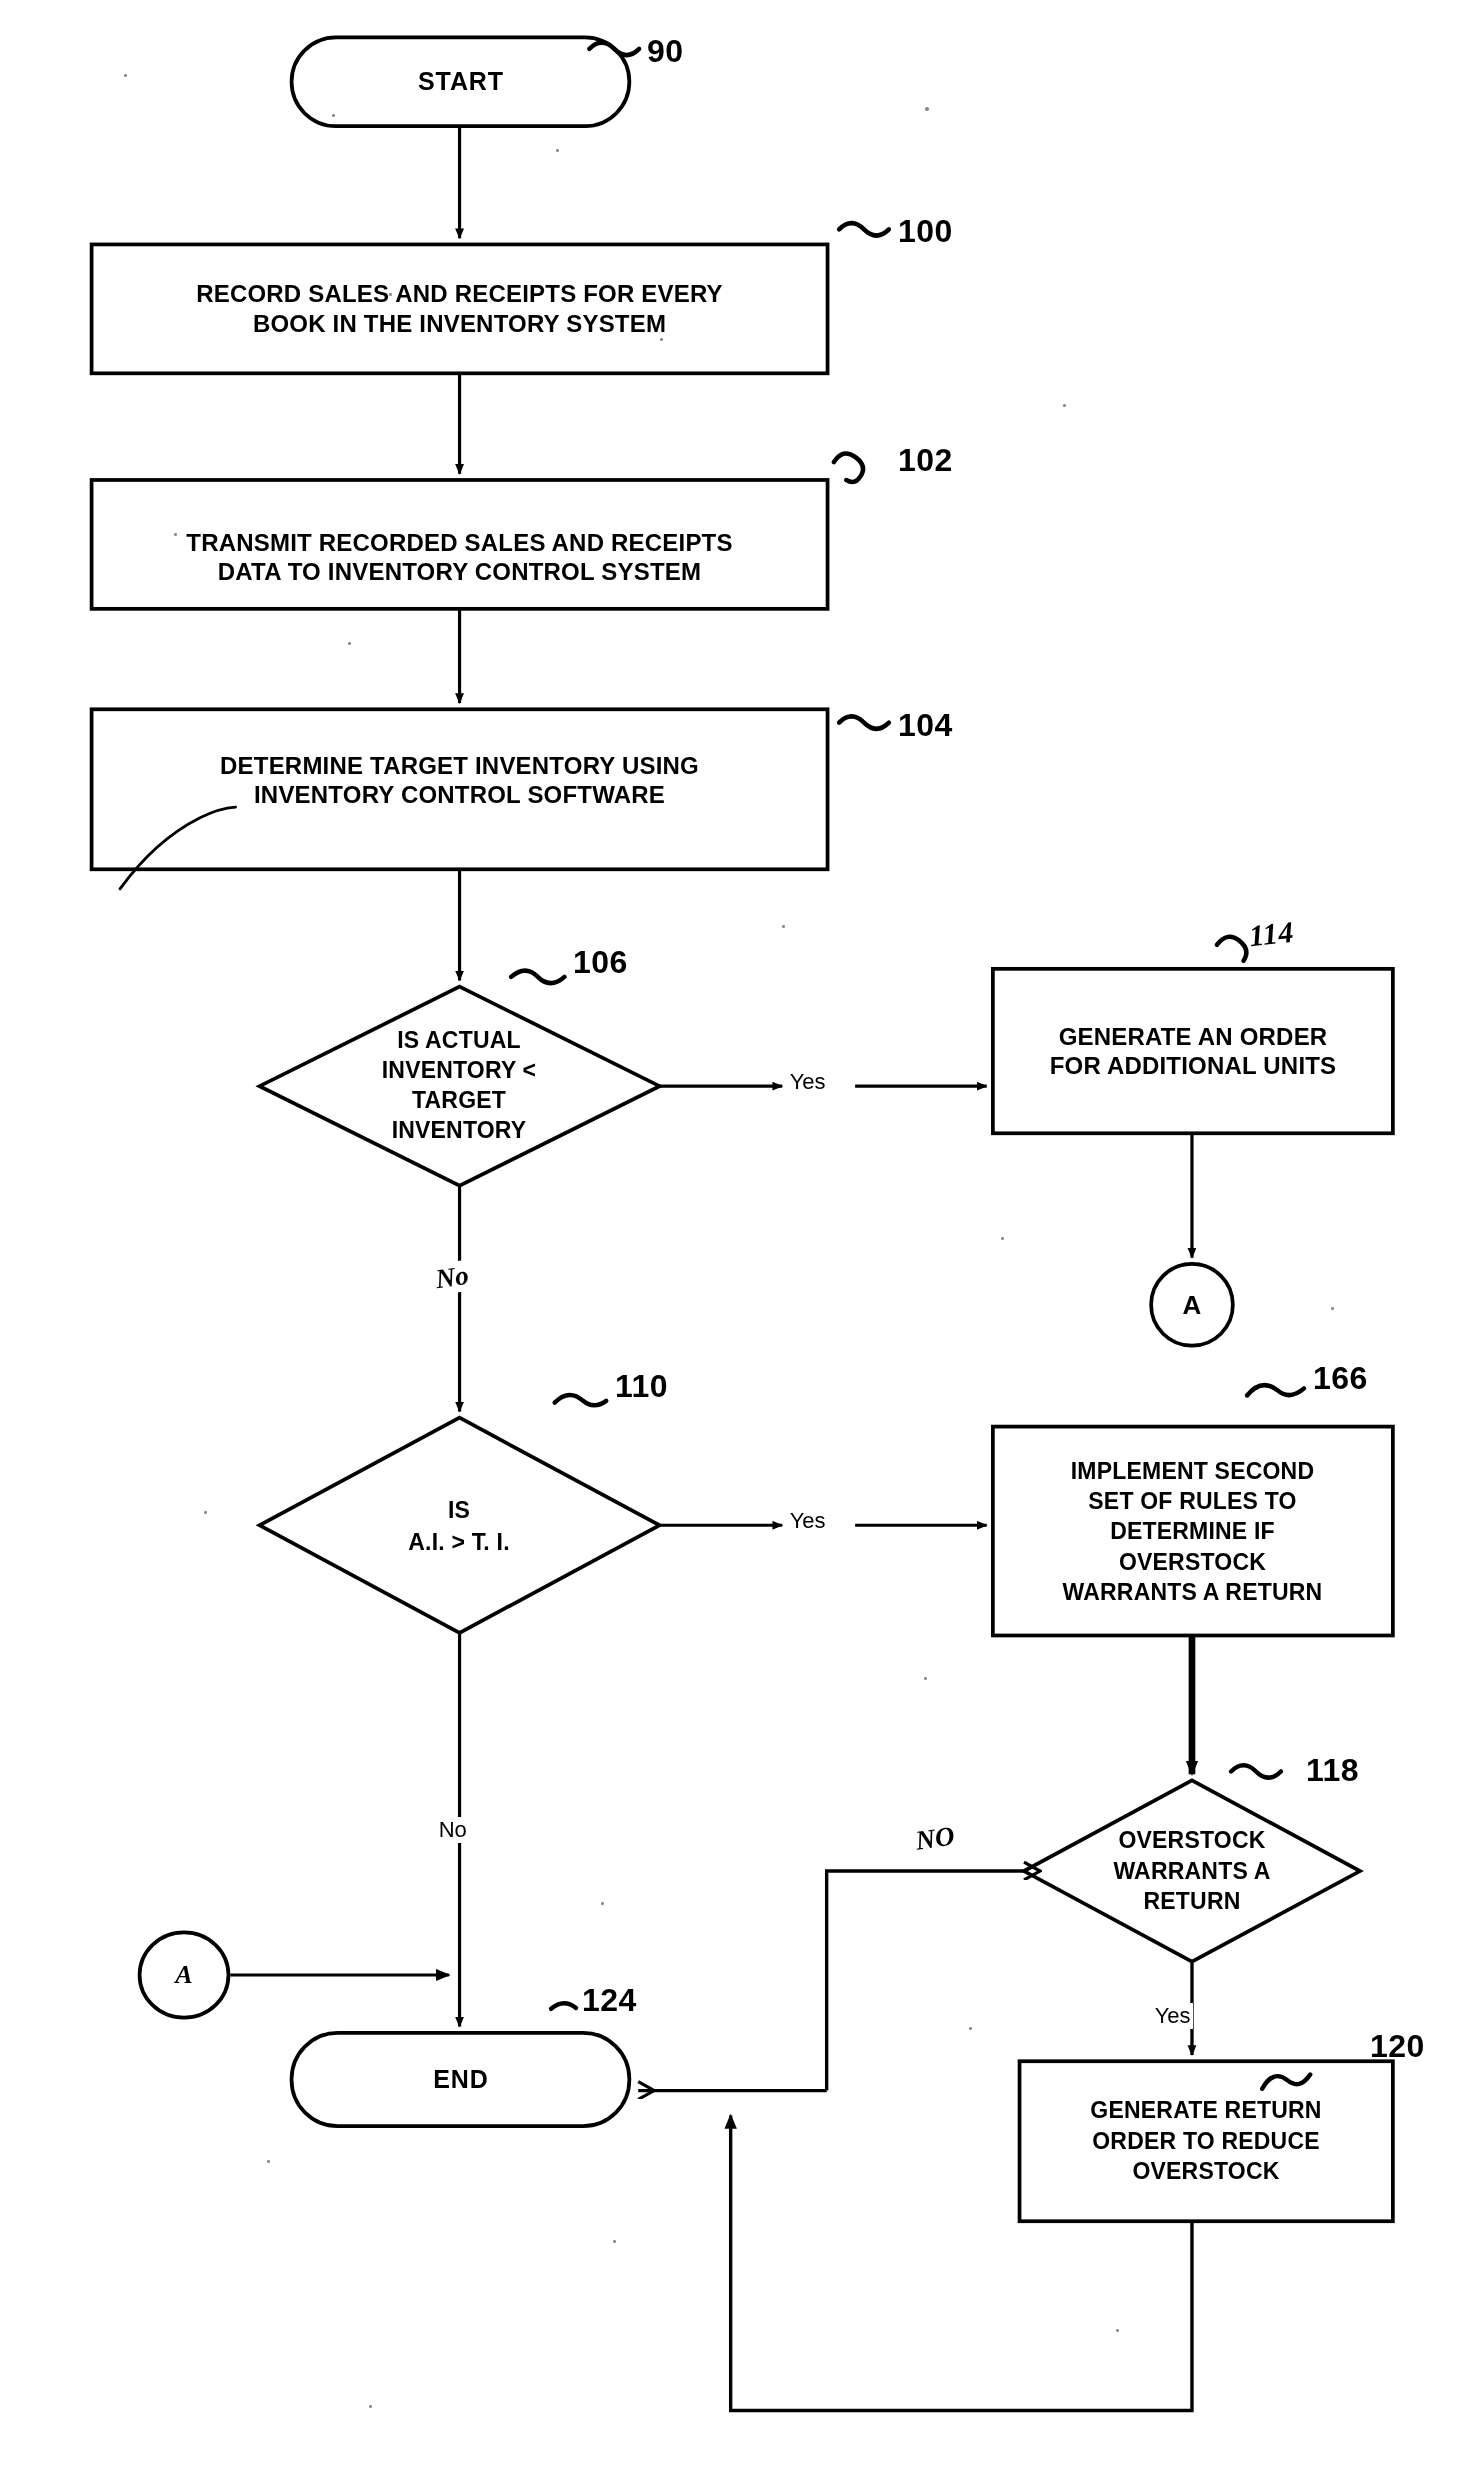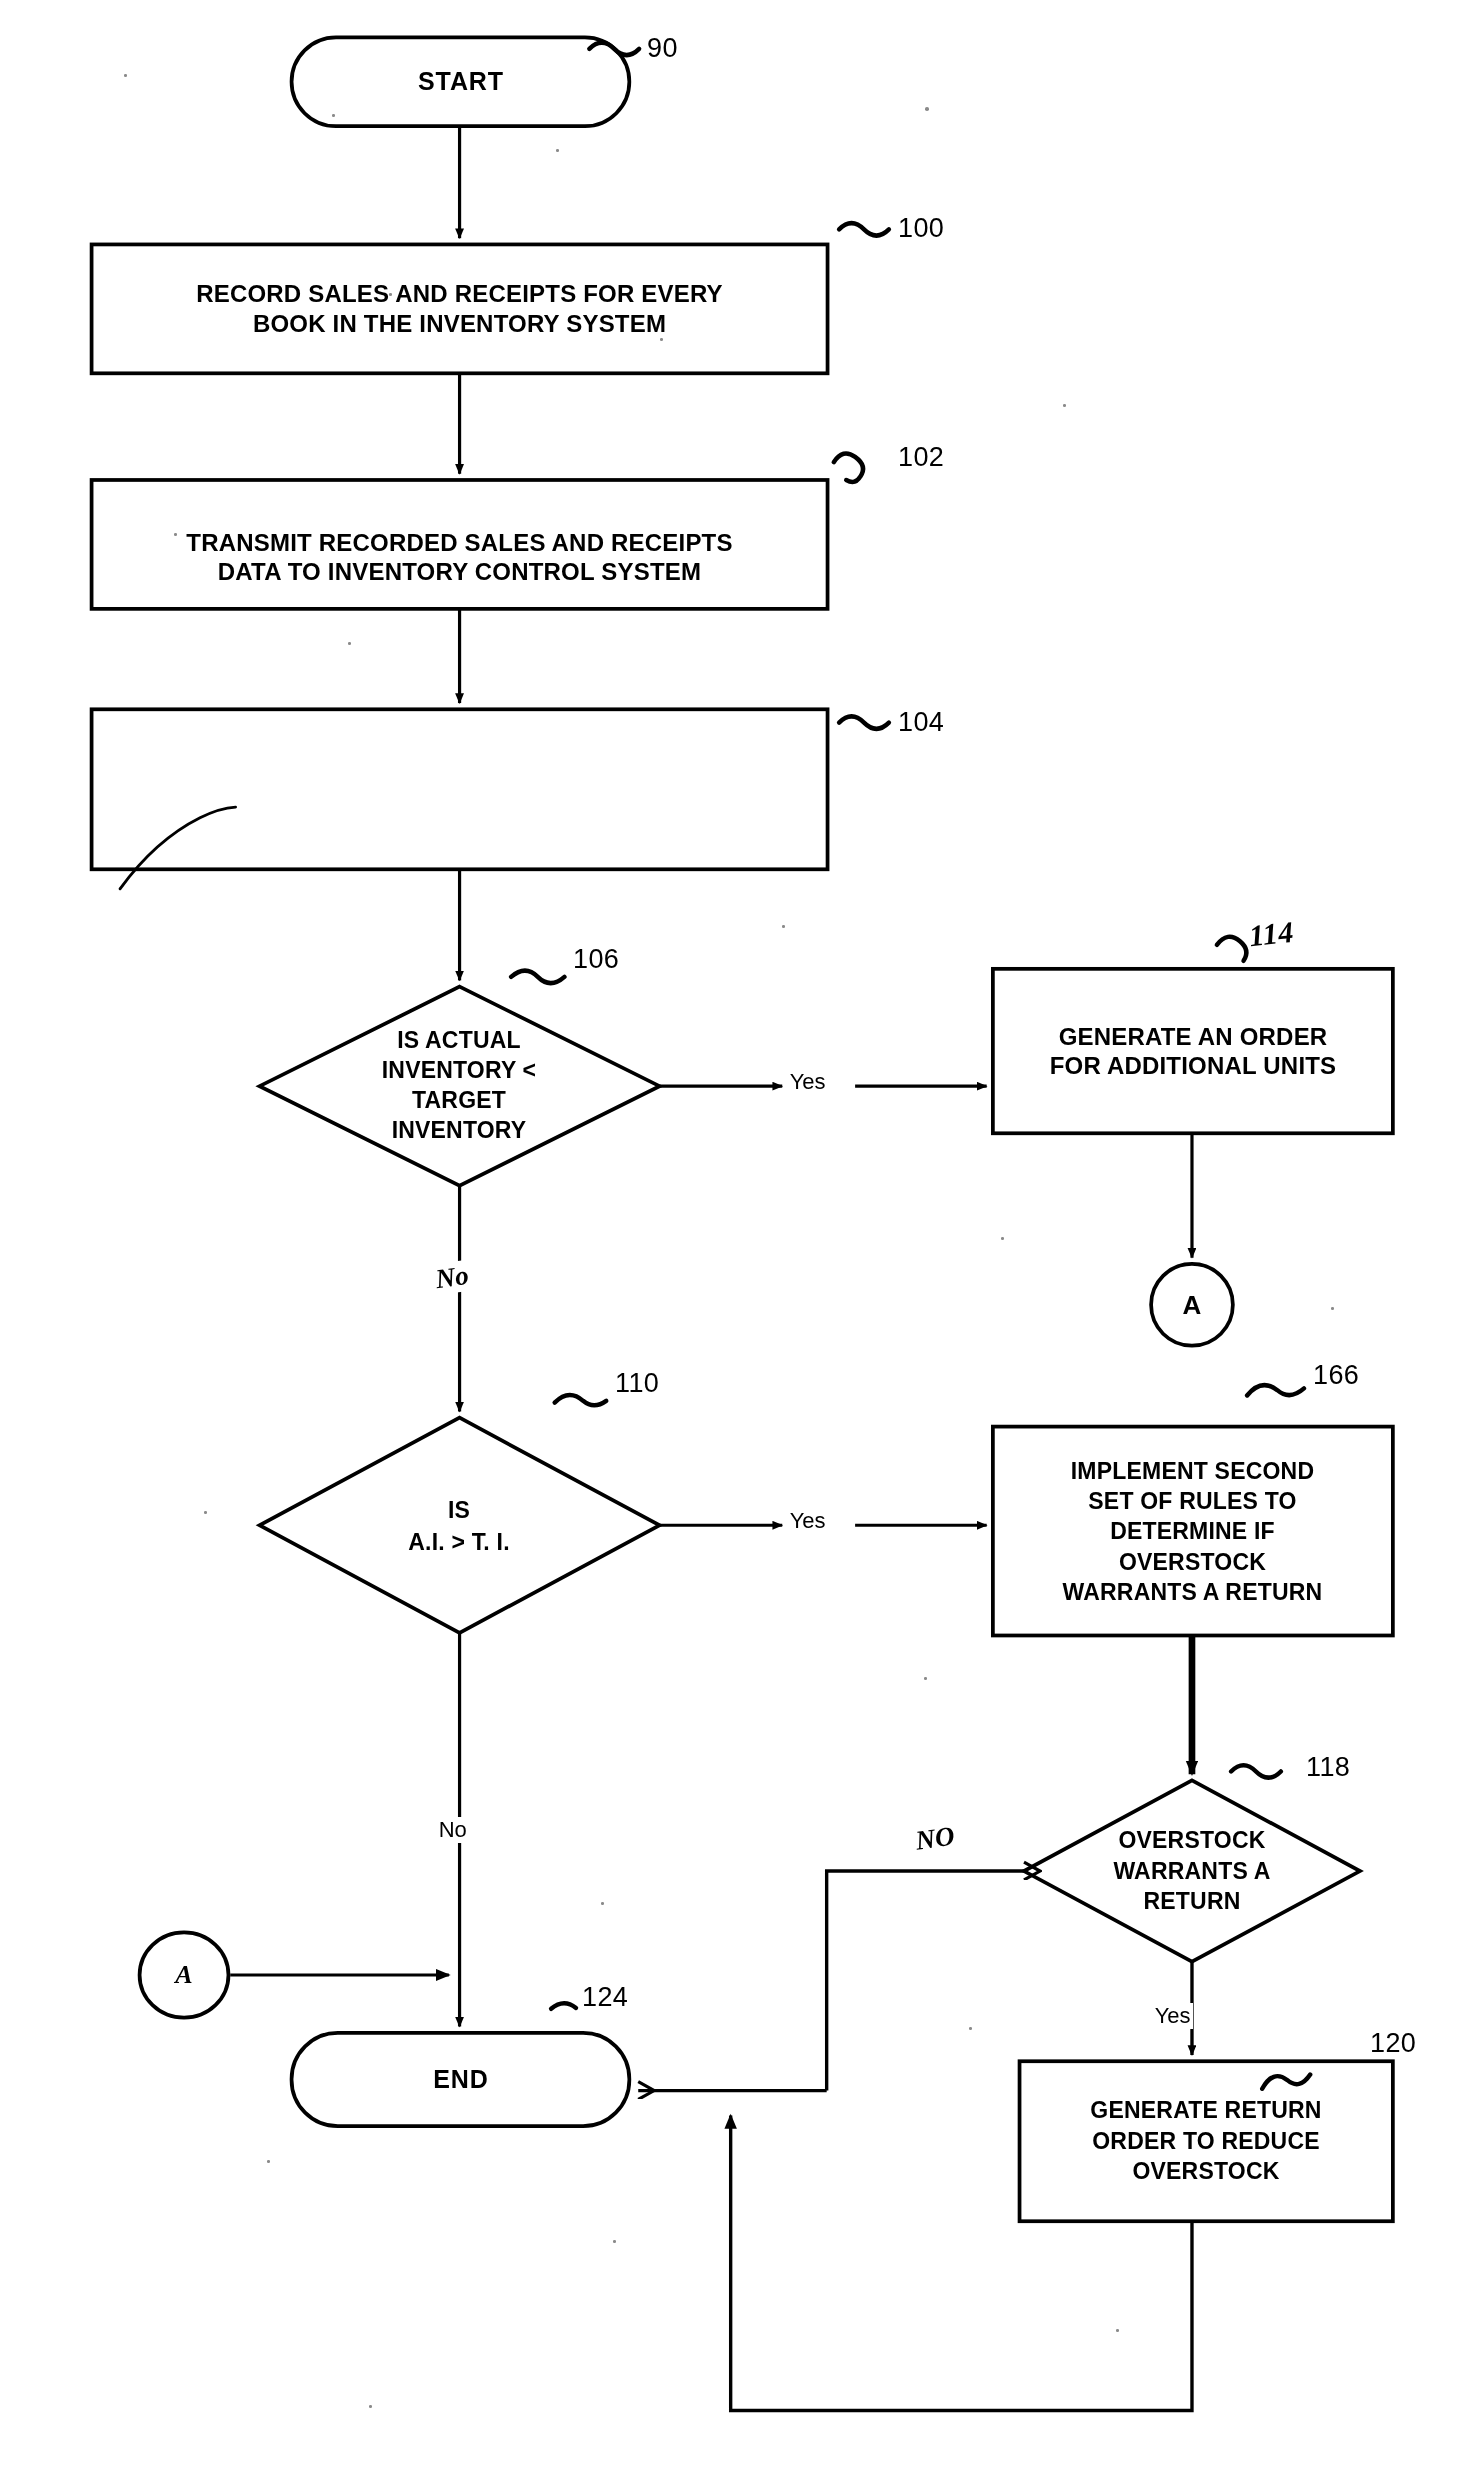--- a/index.html
+++ b/index.html
@@ -32,22 +32,22 @@
     letter-spacing:0.2px;
     white-space:pre-line;
     pointer-events:none;
   }
   .terminal-label{
     font-size:25px;
     letter-spacing:0.9px;
   }
   .ref{
     position:absolute;
-    font-size:27px;
-    font-weight:normal;
+    font-size:32px;
+    font-weight:bold;
     letter-spacing:0.4px;
   }
   .ref-hand{
     font-family:"Liberation Serif", serif;
     font-style:italic;
     font-weight:bold;
     font-size:30px;
     transform:rotate(-6deg);
   }
   .edge-label{
@@ -182,20 +182,22 @@
   </svg>
 
   <div class="node-label terminal-label" style="left:292px;top:37px;width:338px;height:89px;">START</div>
 
   <div class="node-label" style="left:118px;top:244px;width:683px;height:129px;">RECORD SALES AND RECEIPTS FOR EVERY
 BOOK IN THE INVENTORY SYSTEM</div>
 
   <div class="node-label" style="left:118px;top:480px;width:683px;height:154px;">TRANSMIT RECORDED SALES AND RECEIPTS
 DATA TO INVENTORY CONTROL SYSTEM</div>
 
+  <div class="node-label" style="left:118px;top:709px;width:683px;height:142px;">DETERMINE TARGET INVENTORY USING
+INVENTORY CONTROL SOFTWARE</div>
 
   <div class="node-label" style="left:308px;top:997px;width:302px;height:178px;font-size:23px;line-height:1.3;">IS ACTUAL
 INVENTORY &lt;
 TARGET
 INVENTORY</div>
 
   <div class="node-label" style="left:1011px;top:969px;width:364px;height:164px;">GENERATE AN ORDER
 FOR ADDITIONAL UNITS</div>
 
   <div class="conn-label" style="left:1151px;top:1264px;width:82px;height:82px;">A</div>

